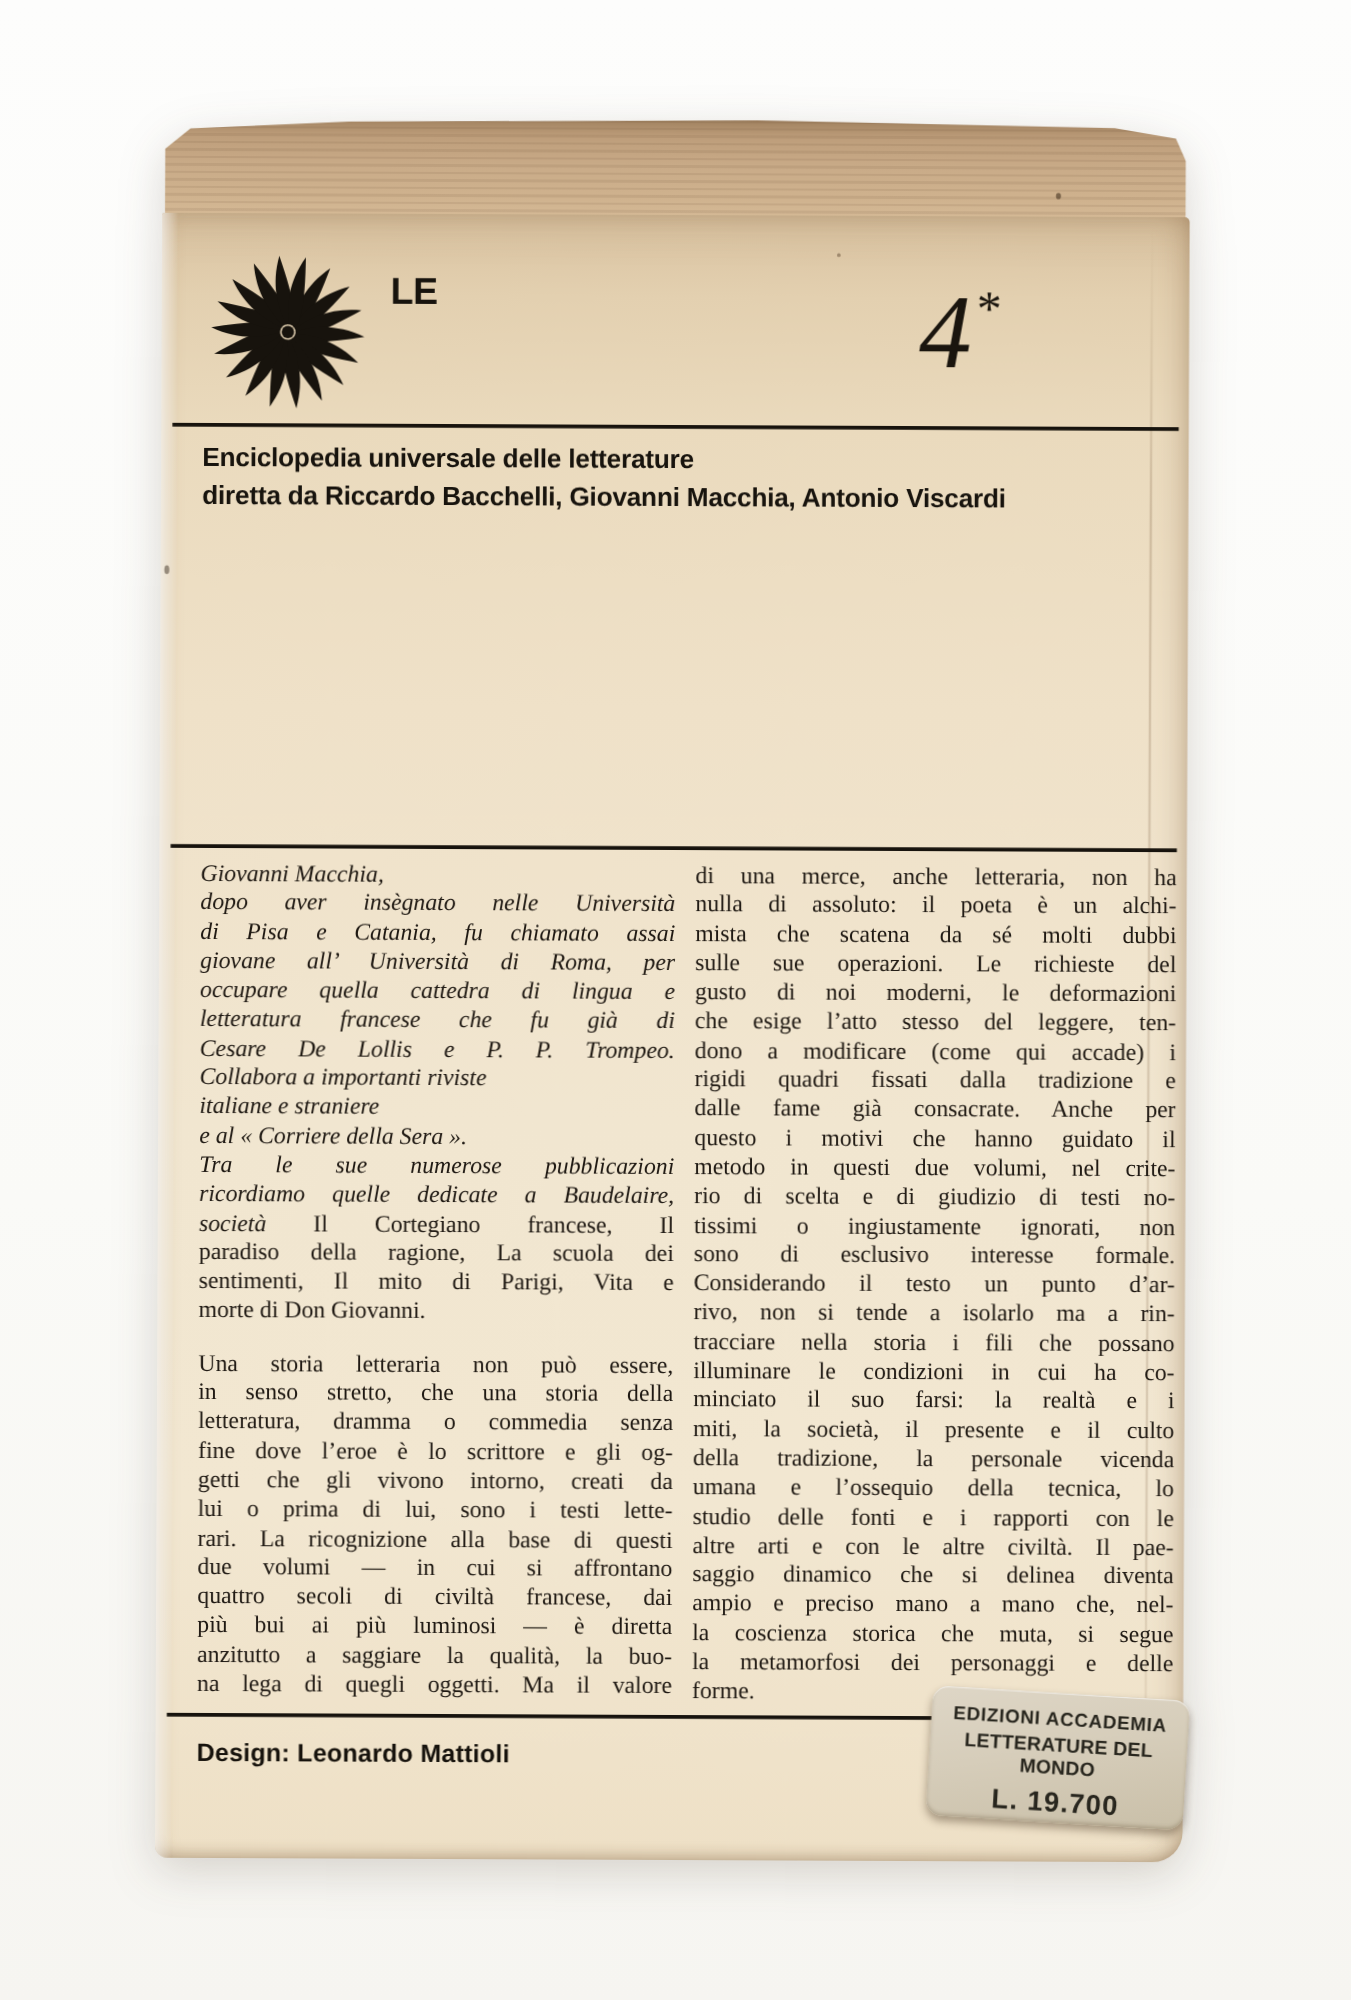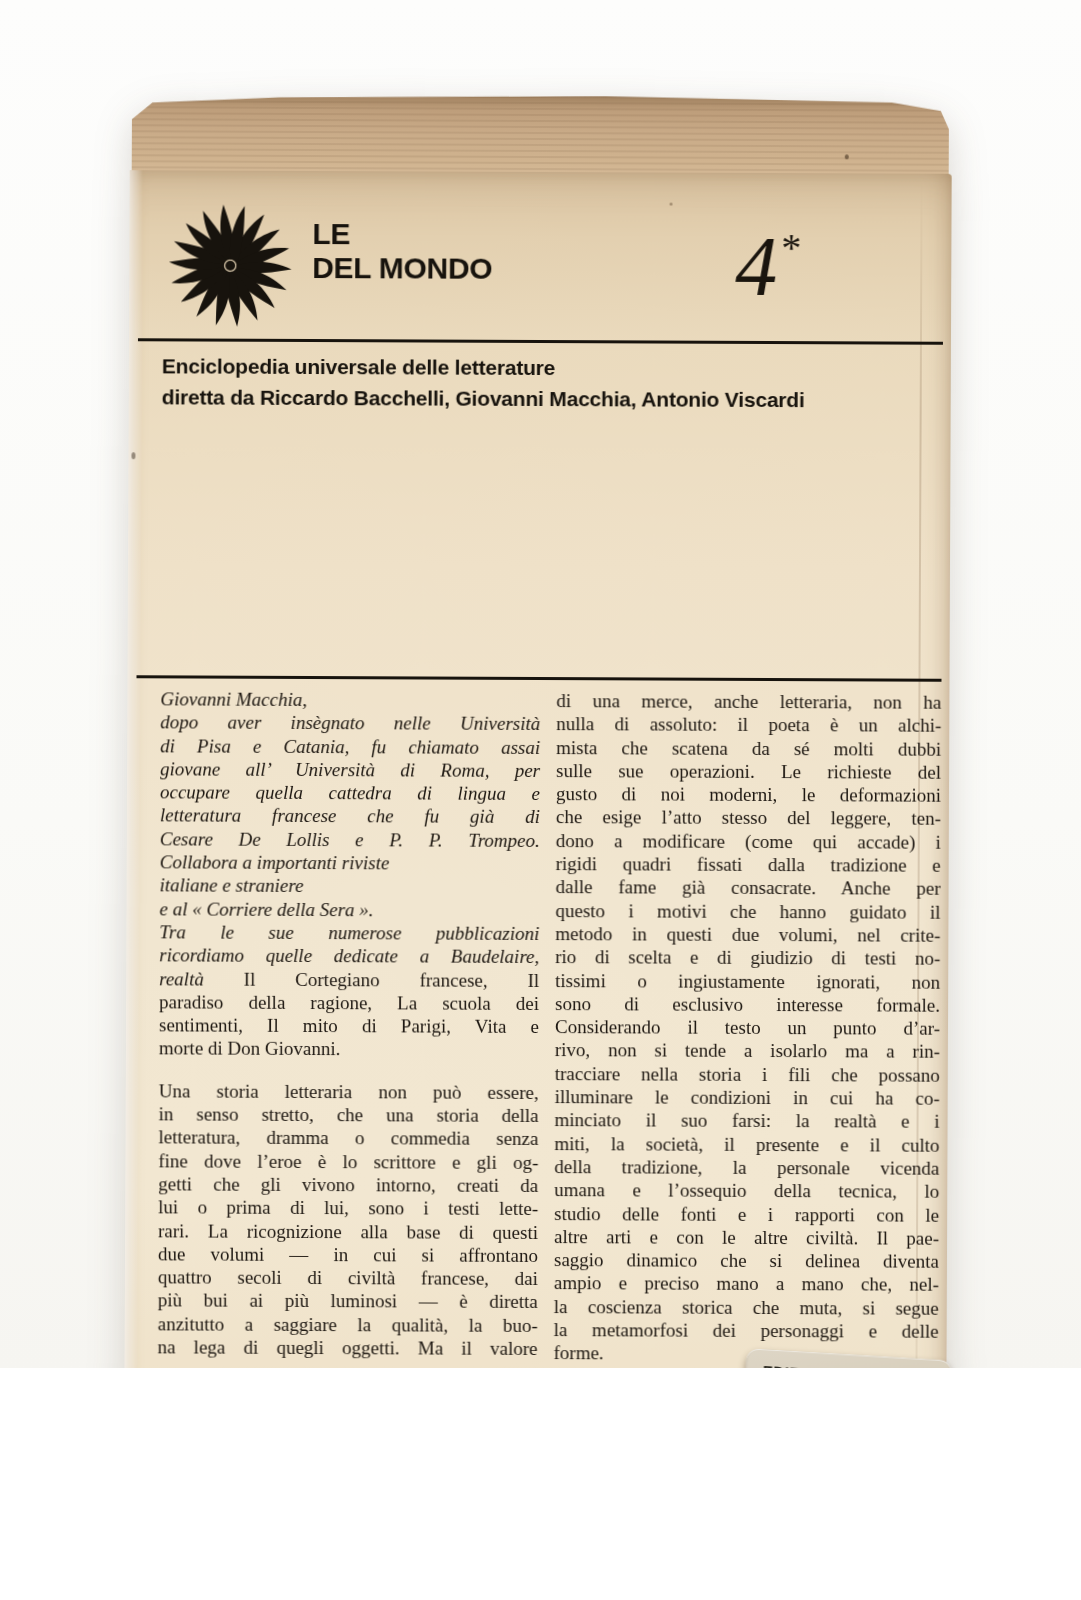--- a/index.html
+++ b/index.html
@@ -1,17 +1,17 @@
 <!DOCTYPE html>
 <html><head>
 <meta charset="utf-8">
 <style>
   html,body{margin:0;padding:0;}
   .stage{
-    position:relative;width:1081px;height:1368px;overflow:hidden;
+    position:relative;width:1081px;height:1600px;overflow:hidden;
     background:linear-gradient(180deg,#fdfdfc 0%,#fafaf7 60%,#f6f5f1 100%);
     font-family:"Liberation Sans",sans-serif;color:#1b160f;
   }
   .book{
     position:absolute;left:127px;top:96px;width:822px;height:1392px;
     transform:rotate(0.25deg);
     filter:drop-shadow(0 10px 18px rgba(60,45,25,.18));
   }
   .pages{
     position:absolute;left:2px;top:0;width:817px;height:83px;
@@ -123,21 +123,20 @@
               <path d="M2.5,-5.5 C5,-16 11,-30 27,-41 C22,-28 17,-15 9,-4 C6.5,-0.5 3,-2.5 2.5,-5.5 Z" transform="rotate(300)"></path>
               <path d="M2.5,-5.5 C5,-16 11,-30 27,-41 C22,-28 17,-15 9,-4 C6.5,-0.5 3,-2.5 2.5,-5.5 Z" transform="rotate(320)"></path>
               <path d="M2.5,-5.5 C5,-16 11,-30 27,-41 C22,-28 17,-15 9,-4 C6.5,-0.5 3,-2.5 2.5,-5.5 Z" transform="rotate(340)"></path>
             </g>
           <circle r="4" fill="#17130d"></circle>
         </svg>
       </div>
 
       <div class="title">
           <div class="title-line">LE</div>
-          <div class="title-line">DEL MONDO</div>
         </div>
 
       <div class="volume">
         <span class="num">4</span><span class="star">*</span>
       </div>
 
       <div class="rule r1"></div>
 
       <div class="subtitle">
         <div>Enciclopedia universale delle letterature</div>
@@ -154,21 +153,21 @@
               <div class="tline just ital">di Pisa e Catania, fu chiamato assai</div>
               <div class="tline just ital">giovane all’ Università di Roma, per</div>
               <div class="tline just ital">occupare quella cattedra di lingua e</div>
               <div class="tline just ital">letteratura francese che fu già di</div>
               <div class="tline just ital">Cesare De Lollis e P. P. Trompeo.</div>
               <div class="tline ital">Collabora a importanti riviste</div>
               <div class="tline ital">italiane e straniere</div>
               <div class="tline ital">e al « Corriere della Sera ».</div>
               <div class="tline just ital">Tra le sue numerose pubblicazioni</div>
               <div class="tline just ital">ricordiamo quelle dedicate a Baudelaire,</div>
-              <div class="tline just"><span class="ital">realtà </span>Il Cortegiano francese, Il</div>
+              <div class="tline just"><span class="ital">società </span>Il Cortegiano francese, Il</div>
               <div class="tline just">paradiso della ragione, La scuola dei</div>
               <div class="tline just">sentimenti, Il mito di Parigi, Vita e</div>
               <div class="tline">morte di Don Giovanni.</div>
             </div>
           <div class="para2">
               <div class="tline just">Una storia letteraria non può essere,</div>
               <div class="tline just">in senso stretto, che una storia della</div>
               <div class="tline just">letteratura, dramma o commedia senza</div>
               <div class="tline just">fine dove l’eroe è lo scrittore e gli og-</div>
               <div class="tline just">getti che gli vivono intorno, creati da</div>

